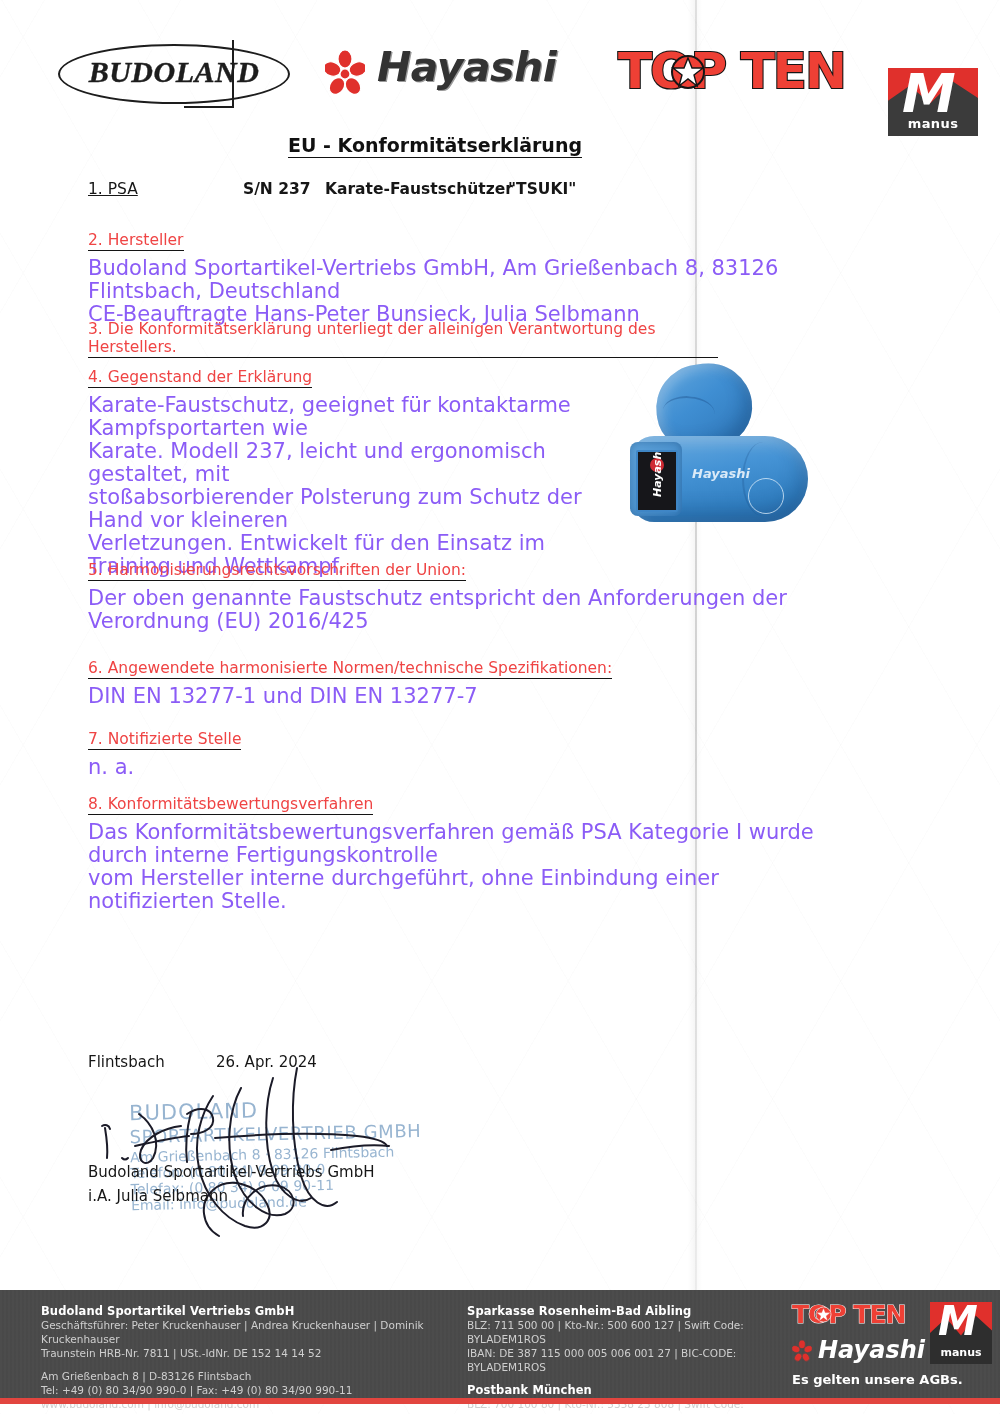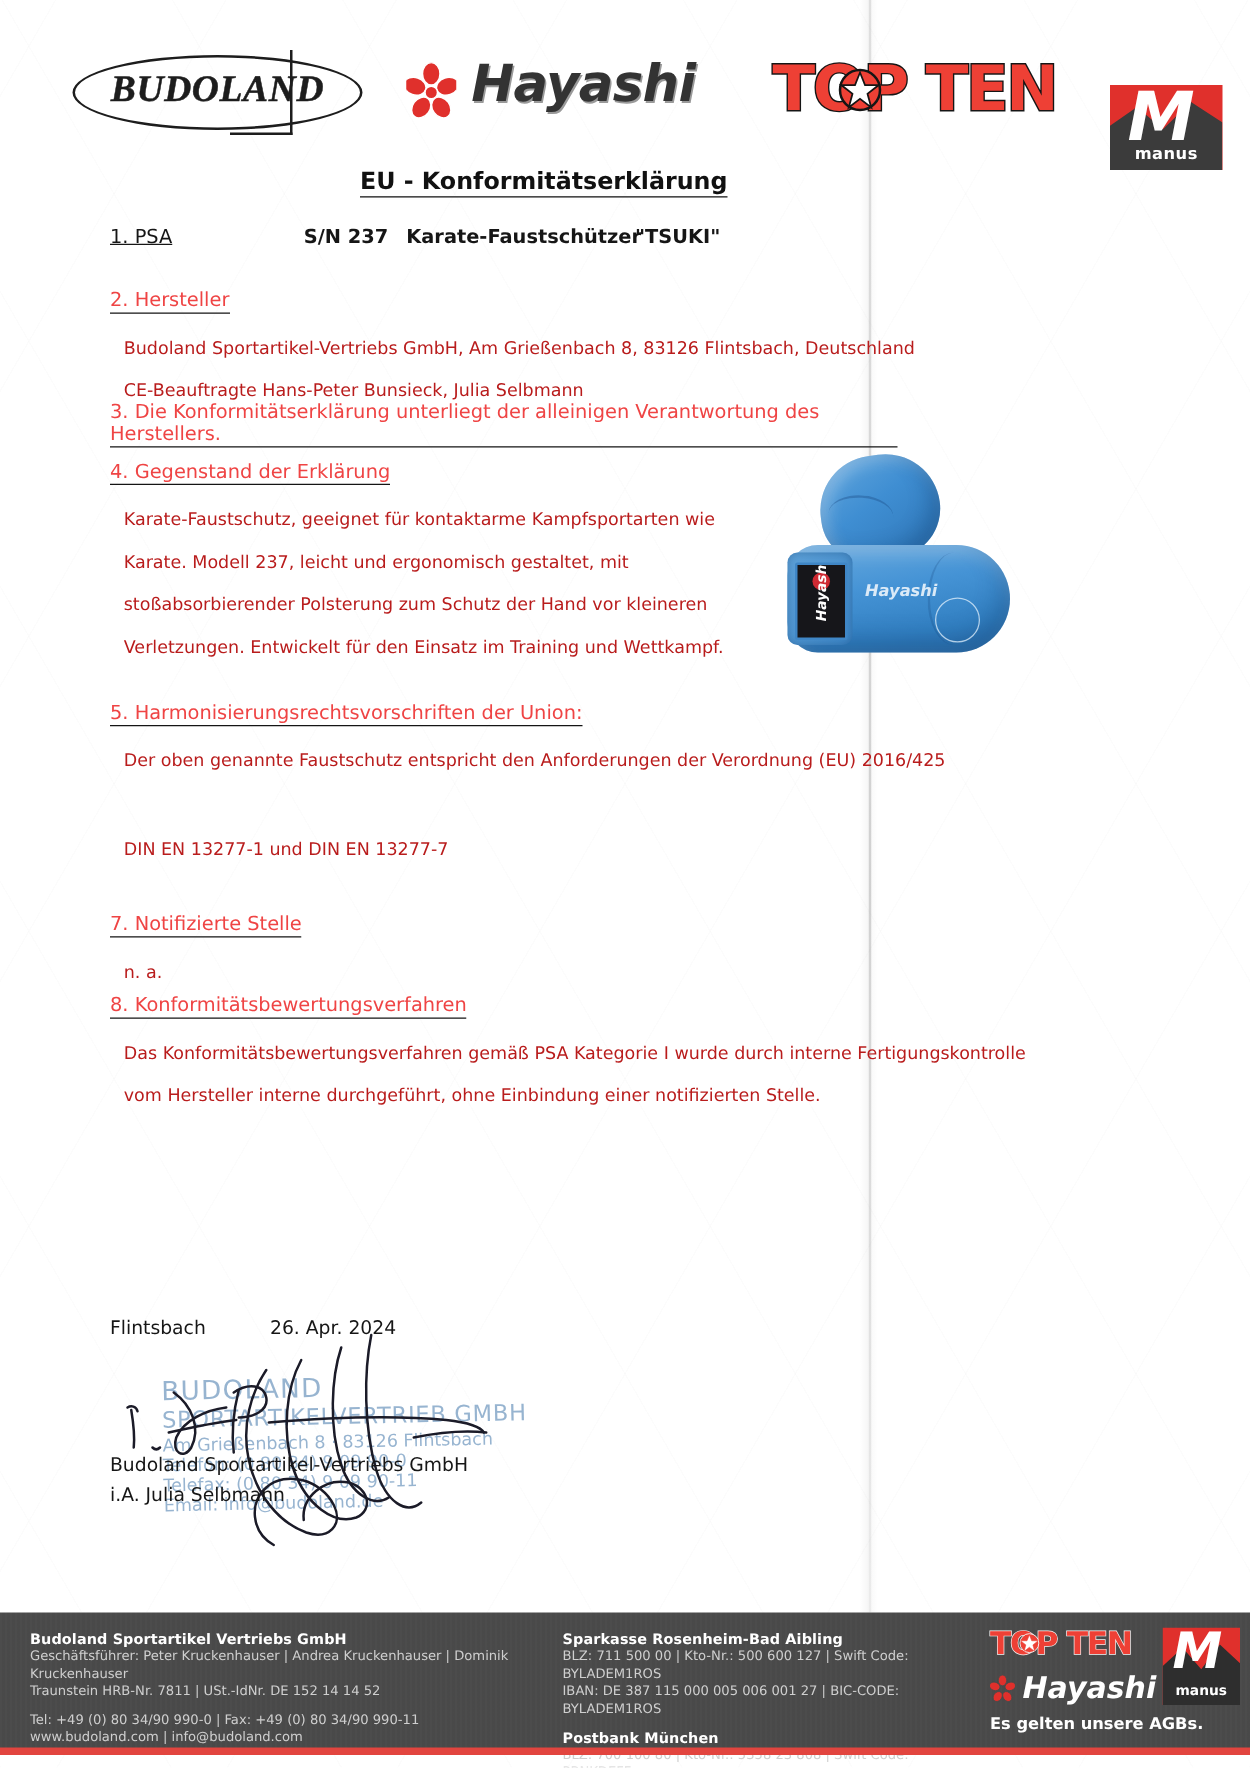--- a/index.html
+++ b/index.html
@@ -107,21 +107,21 @@
   .psa-row .lbl{position:absolute;left:0;top:0;text-decoration:underline;}
   .psa-row .sn{position:absolute;left:155px;top:0;font-weight:700;}
   .psa-row .prod{position:absolute;left:237px;top:0;font-weight:700;}
   .psa-row .model{position:absolute;left:420px;top:0;font-weight:700;}
 
   .sec{position:absolute;left:88px;font-family:"DejaVu Sans", sans-serif;}
   .sec .head{
     font-size:15.5px;color:#ef4444;display:inline-block;
     border-bottom:1.3px solid #141414;padding-bottom:1px;margin-bottom:6px;
   }
-  .sec p{margin:11px;font-size:14px;line-height:23px;color:#b91c1c;}
+  .sec p{margin:0;font-size:21px;line-height:23px;color:#8b5cf6;}
 
   #sec2{top:230px;width:700px;}
   #sec3{top:320px;width:630px;}
   #sec4{top:367px;width:520px;}
   #sec5{top:560px;width:700px;}
   #sec6{top:658px;width:700px;}
   #sec7{top:729px;width:700px;}
   #sec8{top:794px;width:760px;}
 
   
@@ -204,21 +204,21 @@
 
   
   .footer{
     position:absolute;left:0;top:1290px;width:1000px;height:114px;
     background:#4a4a4a;
     background-image:
       repeating-linear-gradient(90deg, rgba(255,255,255,0.012) 0 2px, rgba(0,0,0,0.012) 2px 4px);
     color:#e9e9e9;
   }
   .footer .rule{position:absolute;left:0;top:108px;width:1000px;height:6px;background:#e2453f;}
-  .fcol{position:absolute;font-family:"DejaVu Sans", sans-serif;}
+  .fcol{position:absolute;font-family:"DejaVu Sans", sans-serif;margin-left:17px;}
   #fcol-left{left:24px;top:14px;width:420px;}
   #fcol-bank{left:450px;top:14px;width:330px;}
   .fcol .fb{font-weight:700;font-size:11.5px;color:#ffffff;letter-spacing:0.1px;}
   .fcol .fl{font-size:10.5px;line-height:14px;color:#cfcfcf;}
   .fgap{height:9px;}
 
   .footer-logos{position:absolute;left:790px;top:10px;width:200px;height:96px;}
   .footer-logos .ftt{
     position:absolute;left:2px;top:0px;
     font-family:"DejaVu Sans", sans-serif;font-weight:700;font-size:25px;
@@ -343,20 +343,21 @@
     <div class="glove-brand">Hayashi</div>
     <div class="glove-wkf"></div>
   </div>
 
   <div class="sec" id="sec5">
     <div><span class="head">5. Harmonisierungsrechtsvorschriften der Union:</span></div>
     <p>Der oben genannte Faustschutz entspricht den Anforderungen der Verordnung (EU) 2016/425</p>
   </div>
 
   <div class="sec" id="sec6">
+    <div><span class="head">6. Angewendete harmonisierte Normen/technische Spezifikationen:</span></div>
     <p>DIN EN 13277-1 und DIN EN 13277-7</p>
   </div>
 
   <div class="sec" id="sec7">
     <div><span class="head">7. Notifizierte Stelle</span></div>
     <p>n. a.</p>
   </div>
 
   <div class="sec" id="sec8">
     <div><span class="head">8. Konformitätsbewertungsverfahren</span></div>
@@ -398,20 +399,21 @@
     <div class="sig-person">i.A. Julia Selbmann</div>
   </div>
 
   <div class="footer">
 
     <div class="fcol" id="fcol-left">
       <div class="fb">Budoland Sportartikel Vertriebs GmbH</div>
       <div class="fl">Geschäftsführer: Peter Kruckenhauser | Andrea Kruckenhauser | Dominik Kruckenhauser</div>
       <div class="fl">Traunstein HRB-Nr. 7811 | USt.-IdNr. DE 152 14 14 52</div>
       <div class="fgap"></div>
+      <div class="fl">Am Grießenbach 8 | D-83126 Flintsbach</div>
       <div class="fl">Tel: +49 (0) 80 34/90 990-0 | Fax: +49 (0) 80 34/90 990-11</div>
       <div class="fl">www.budoland.com | info@budoland.com</div>
     </div>
 
     <div class="fcol" id="fcol-bank">
       <div class="fb">Sparkasse Rosenheim-Bad Aibling</div>
       <div class="fl">BLZ: 711 500 00 | Kto-Nr.: 500 600 127 | Swift Code: BYLADEM1ROS</div>
       <div class="fl">IBAN: DE 387 115 000 005 006 001 27 | BIC-CODE: BYLADEM1ROS</div>
       <div class="fgap"></div>
       <div class="fb">Postbank München</div>

